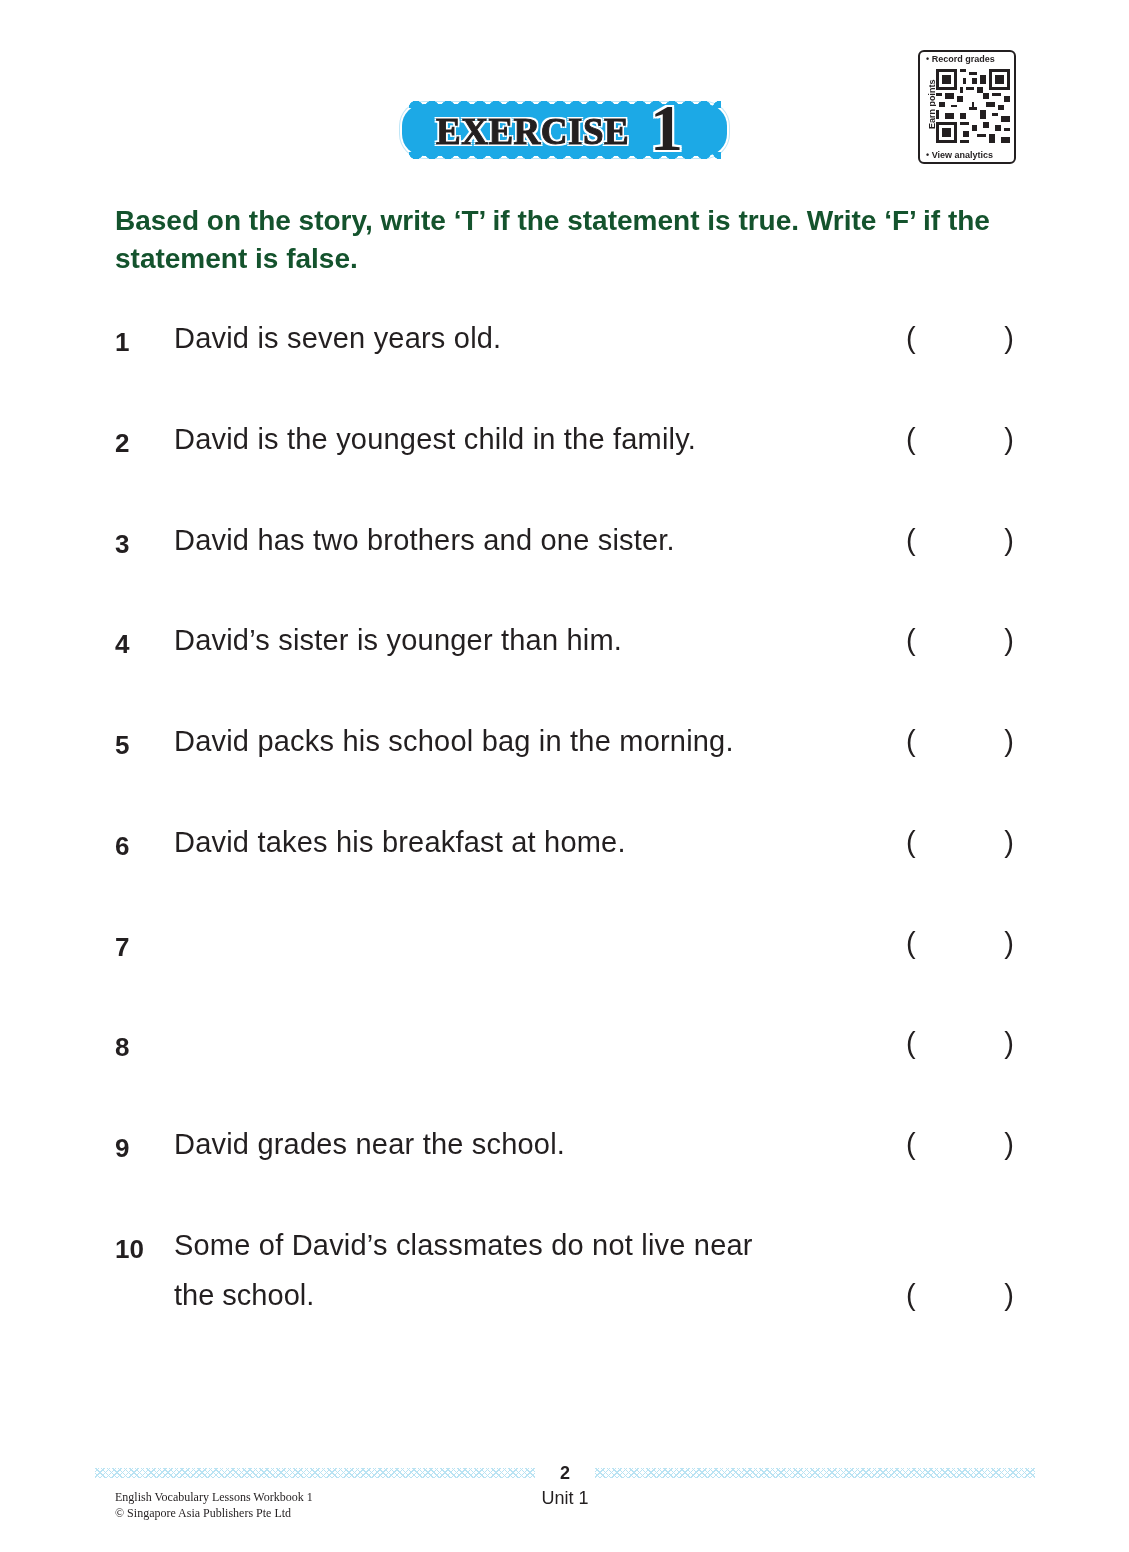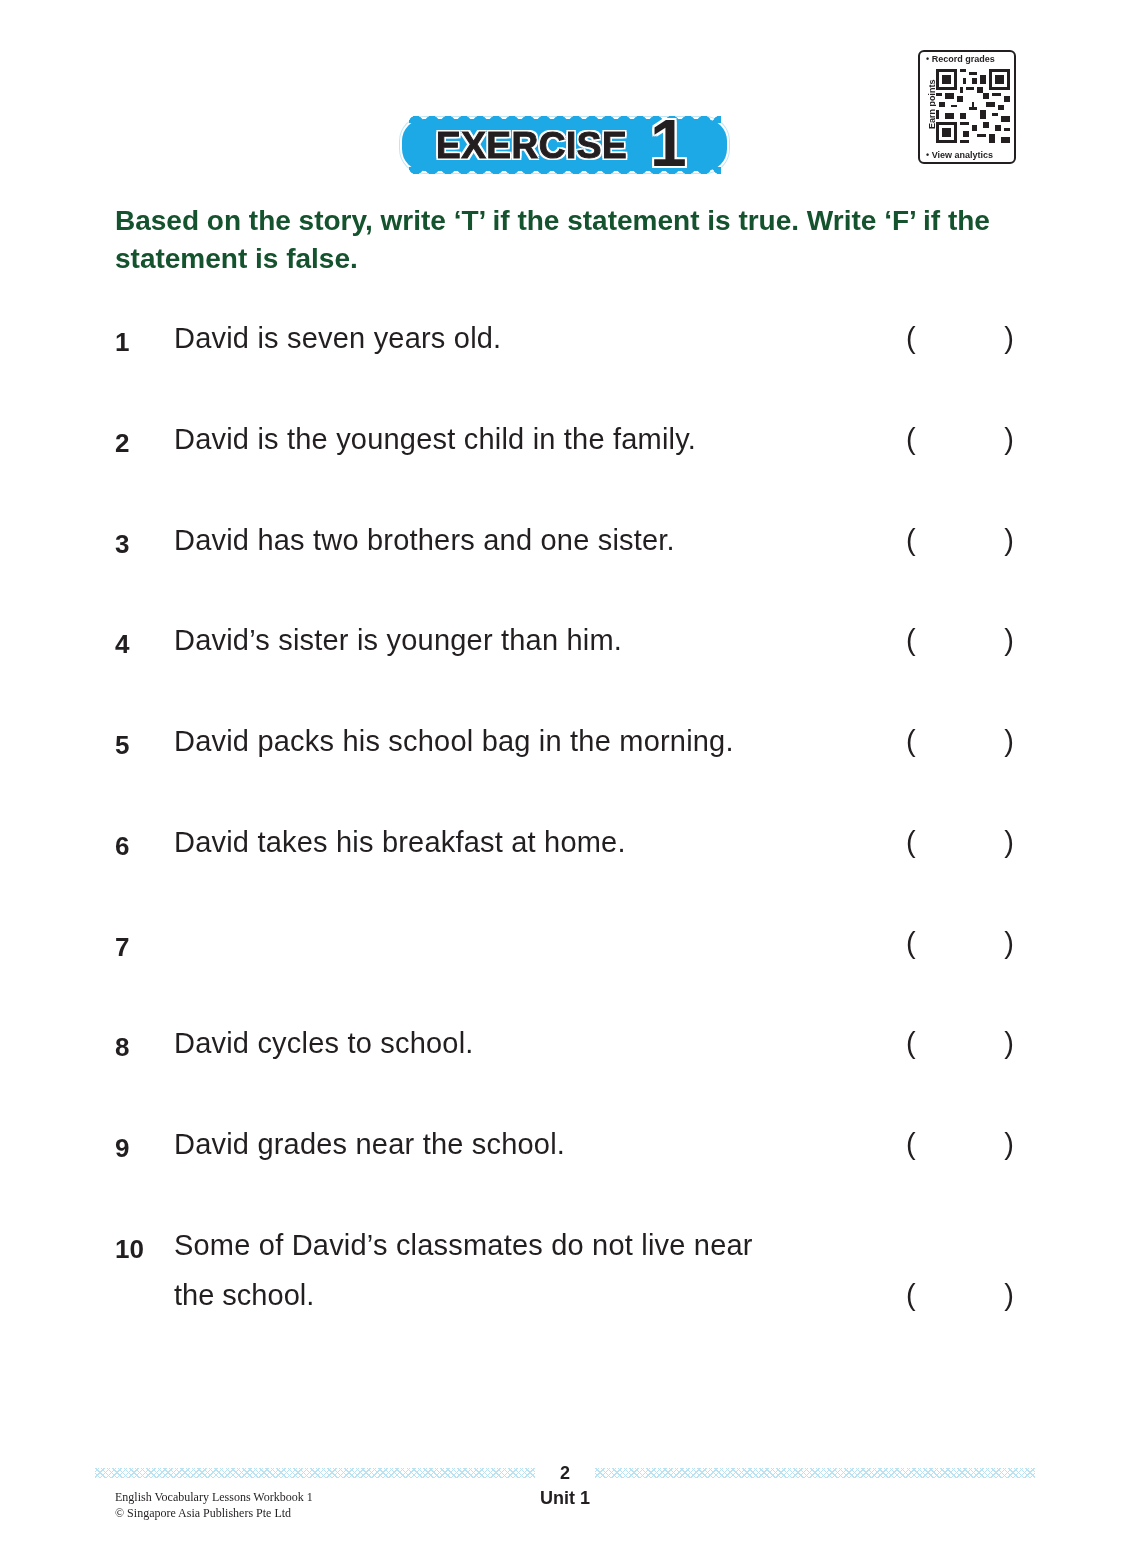--- a/index.html
+++ b/index.html
@@ -1,18 +1,18 @@
 <!DOCTYPE html>
 <html><head>
 <meta charset="utf-8">
 <style>
   html, body { margin: 0; padding: 0; background: #ffffff; }
   body { width: 1129px; height: 1552px; position: relative; overflow: hidden; font-family: "Liberation Sans", sans-serif; color: #231f20; }
 
-  .banner { position: absolute; left: 402px; top: 113px; width: 325px; height: 62px; }
+  .banner { position: absolute; left: 402px; top: 98px; width: 325px; height: 62px; font-family: Liberation Serif, serif; }
   .banner-bg { position: absolute; left: 0; top: 6px; width: 325px; height: 52px; background: #1ca9e6; border-radius: 22px;
     box-shadow: 0 0 0 2px #ffffff, 0 0 0 3px #bfe6f7; }
   .banner-bg::before, .banner-bg::after { content: ""; position: absolute; left: 6px; right: 6px; height: 8px;
     background: radial-gradient(circle at 8px 8px, #1ca9e6 7px, transparent 7.5px) 0 0 / 16px 16px repeat-x; }
   .banner-bg::before { top: -4px; }
   .banner-bg::after { bottom: -4px; background-position: 0 -8px; }
   .banner-word { position: absolute; left: 34px; top: 12px; font-size: 37px; font-weight: bold; letter-spacing: 0.5px; color: #231f20;
     -webkit-text-stroke: 1px #231f20; text-shadow: 0 0 0 #fff, 2px 0 0 #fff, -2px 0 0 #fff, 0 2px 0 #fff, 0 -2px 0 #fff, 2px 2px 0 #fff, -2px -2px 0 #fff, 2px -2px 0 #fff, -2px 2px 0 #fff; }
   .banner-num { position: absolute; left: 248px; top: -8px; font-size: 66px; font-weight: bold; color: #231f20;
     text-shadow: 2px 0 0 #fff, -2px 0 0 #fff, 0 2px 0 #fff, 0 -2px 0 #fff, 2px 2px 0 #fff, -2px -2px 0 #fff, 2px -2px 0 #fff, -2px 2px 0 #fff; }
@@ -31,21 +31,21 @@
   .q-text2 { position: absolute; left: 174px; top: 50px; font-size: 29px; color: #231f20; white-space: nowrap; }
   .paren { position: absolute; left: 906px; width: 108px; font-size: 29px; color: #231f20; }
   .paren .l { position: absolute; left: 0; }
   .paren .r { position: absolute; right: 0; }
 
   .footer-rule { position: absolute; top: 1468px; height: 10px;
     background: repeating-linear-gradient(45deg, transparent 0 3px, #b9e3f3 3px 4px), repeating-linear-gradient(-45deg, transparent 0 3px, #b9e3f3 3px 4px); }
   .footer-rule.left { left: 95px; width: 440px; }
   .footer-rule.right { left: 595px; width: 440px; }
   .page-num { position: absolute; left: 540px; top: 1463px; width: 50px; text-align: center; font-size: 18px; font-weight: bold; }
-  .unit { position: absolute; left: 520px; top: 1488px; width: 90px; text-align: center; font-size: 18px; font-weight: bold; }
+  .unit { position: absolute; left: 520px; top: 1488px; width: 90px; text-align: center; font-size: 18px; font-weight: normal; }
   .credit { position: absolute; left: 115px; font-family: "Liberation Serif", serif; font-size: 12px; color: #231f20; }
 </style>
 </head>
 <body>
 
 <div class="banner">
   <div class="banner-bg"></div>
   <span class="banner-word">EXERCISE</span>
   <span class="banner-num">1</span>
 </div>
@@ -159,21 +159,20 @@
 </div>
 <div class="q" style="top:927px">
   <span class="q-num" style="top:5px">7</span>
   <span class="paren">
       <span class="l">(</span>
       <span class="r">)</span>
     </span>
 </div>
 <div class="q" style="top:1027px">
   <span class="q-num" style="top:5px">8</span>
-  <span class="q-text">David cycles to school.</span>
   <span class="paren">
       <span class="l">(</span>
       <span class="r">)</span>
     </span>
 </div>
 <div class="q" style="top:1128px">
   <span class="q-num" style="top:5px">9</span>
   <span class="q-text">David grades near the school.</span>
   <span class="paren">
       <span class="l">(</span>

